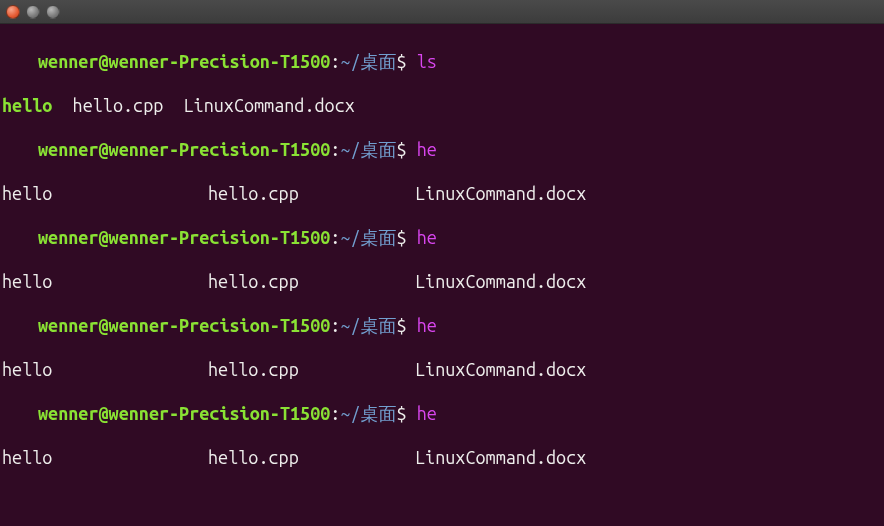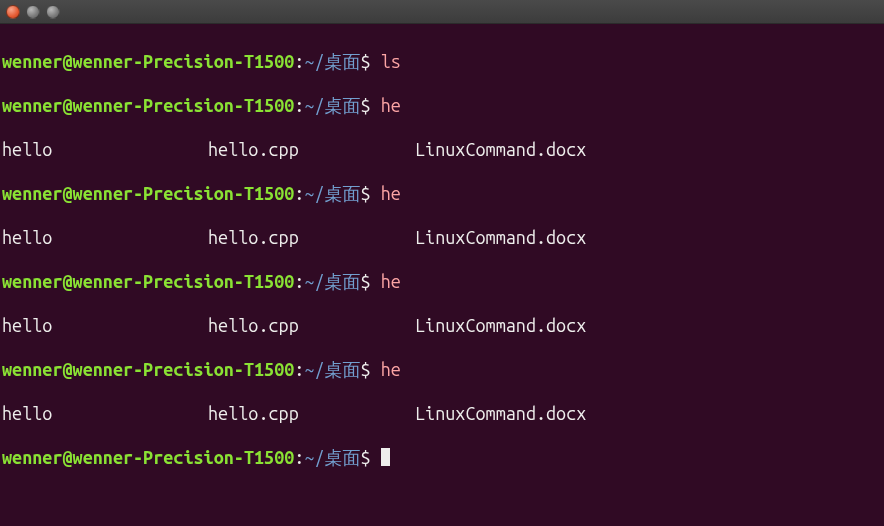--- a/index.html
+++ b/index.html
@@ -30,25 +30,25 @@
   }
   .btn-close   { background: radial-gradient(circle at 35% 30%, #f7a58b, #e55a32 60%, #b7401e); }
   .btn-min     { background: radial-gradient(circle at 35% 30%, #b9b9b9, #7a7a7a 60%, #5d5d5d); }
   .btn-max     { background: radial-gradient(circle at 35% 30%, #b9b9b9, #7a7a7a 60%, #5d5d5d); }
 
   .terminal {
     padding: 4px 2px;
     color: #EEEEEC;
     white-space: pre;
   }
-  .prompt-user { color: #8AE234; font-weight: bold; }
+  .prompt-user { color: #8AE234; font-weight: bold; margin-left: 36px; }
   .prompt-sep  { color: #EEEEEC; }
   .prompt-path { color: #729FCF; font-weight: normal; }
   .prompt-sym  { color: #EEEEEC; }
-  .cmd         { color: #fca5a5; }
+  .cmd         { color: #d946ef; }
   .exec        { color: #8AE234; font-weight: bold; }
   .file        { color: #EEEEEC; }
 
   .line { display: block; }
 
   .cursor {
     display: inline-block;
     width: 9px;
     height: 18px;
     background: #EEEEEC;
@@ -65,22 +65,22 @@
 <body>
 
 <div class="titlebar">
   <span class="win-btn btn-close"></span>
   <span class="win-btn btn-min"></span>
   <span class="win-btn btn-max"></span>
 </div>
 
 <div class="terminal">
 <span class="line"><span class="prompt-user">wenner@wenner-Precision-T1500</span><span class="prompt-sep">:</span><span class="prompt-path">~/桌面</span><span class="prompt-sym">$</span> <span class="cmd">ls</span></span>
+<span class="line"><span class="exec">hello</span>  <span class="file">hello.cpp</span>  <span class="file">LinuxCommand.docx</span></span>
 <span class="line"><span class="prompt-user">wenner@wenner-Precision-T1500</span><span class="prompt-sep">:</span><span class="prompt-path">~/桌面</span><span class="prompt-sym">$</span> <span class="cmd">he</span></span>
 <span class="line cols3"><span class="col c0 file">hello</span><span class="col c1 file">hello.cpp</span><span class="col file">LinuxCommand.docx</span></span>
 <span class="line"><span class="prompt-user">wenner@wenner-Precision-T1500</span><span class="prompt-sep">:</span><span class="prompt-path">~/桌面</span><span class="prompt-sym">$</span> <span class="cmd">he</span></span>
 <span class="line cols3"><span class="col c0 file">hello</span><span class="col c1 file">hello.cpp</span><span class="col file">LinuxCommand.docx</span></span>
 <span class="line"><span class="prompt-user">wenner@wenner-Precision-T1500</span><span class="prompt-sep">:</span><span class="prompt-path">~/桌面</span><span class="prompt-sym">$</span> <span class="cmd">he</span></span>
 <span class="line cols3"><span class="col c0 file">hello</span><span class="col c1 file">hello.cpp</span><span class="col file">LinuxCommand.docx</span></span>
 <span class="line"><span class="prompt-user">wenner@wenner-Precision-T1500</span><span class="prompt-sep">:</span><span class="prompt-path">~/桌面</span><span class="prompt-sym">$</span> <span class="cmd">he</span></span>
 <span class="line cols3"><span class="col c0 file">hello</span><span class="col c1 file">hello.cpp</span><span class="col file">LinuxCommand.docx</span></span>
-<span class="line"><span class="prompt-user">wenner@wenner-Precision-T1500</span><span class="prompt-sep">:</span><span class="prompt-path">~/桌面</span><span class="prompt-sym">$</span> <span class="cursor"></span></span>
 </div>
 
 </body></html>

